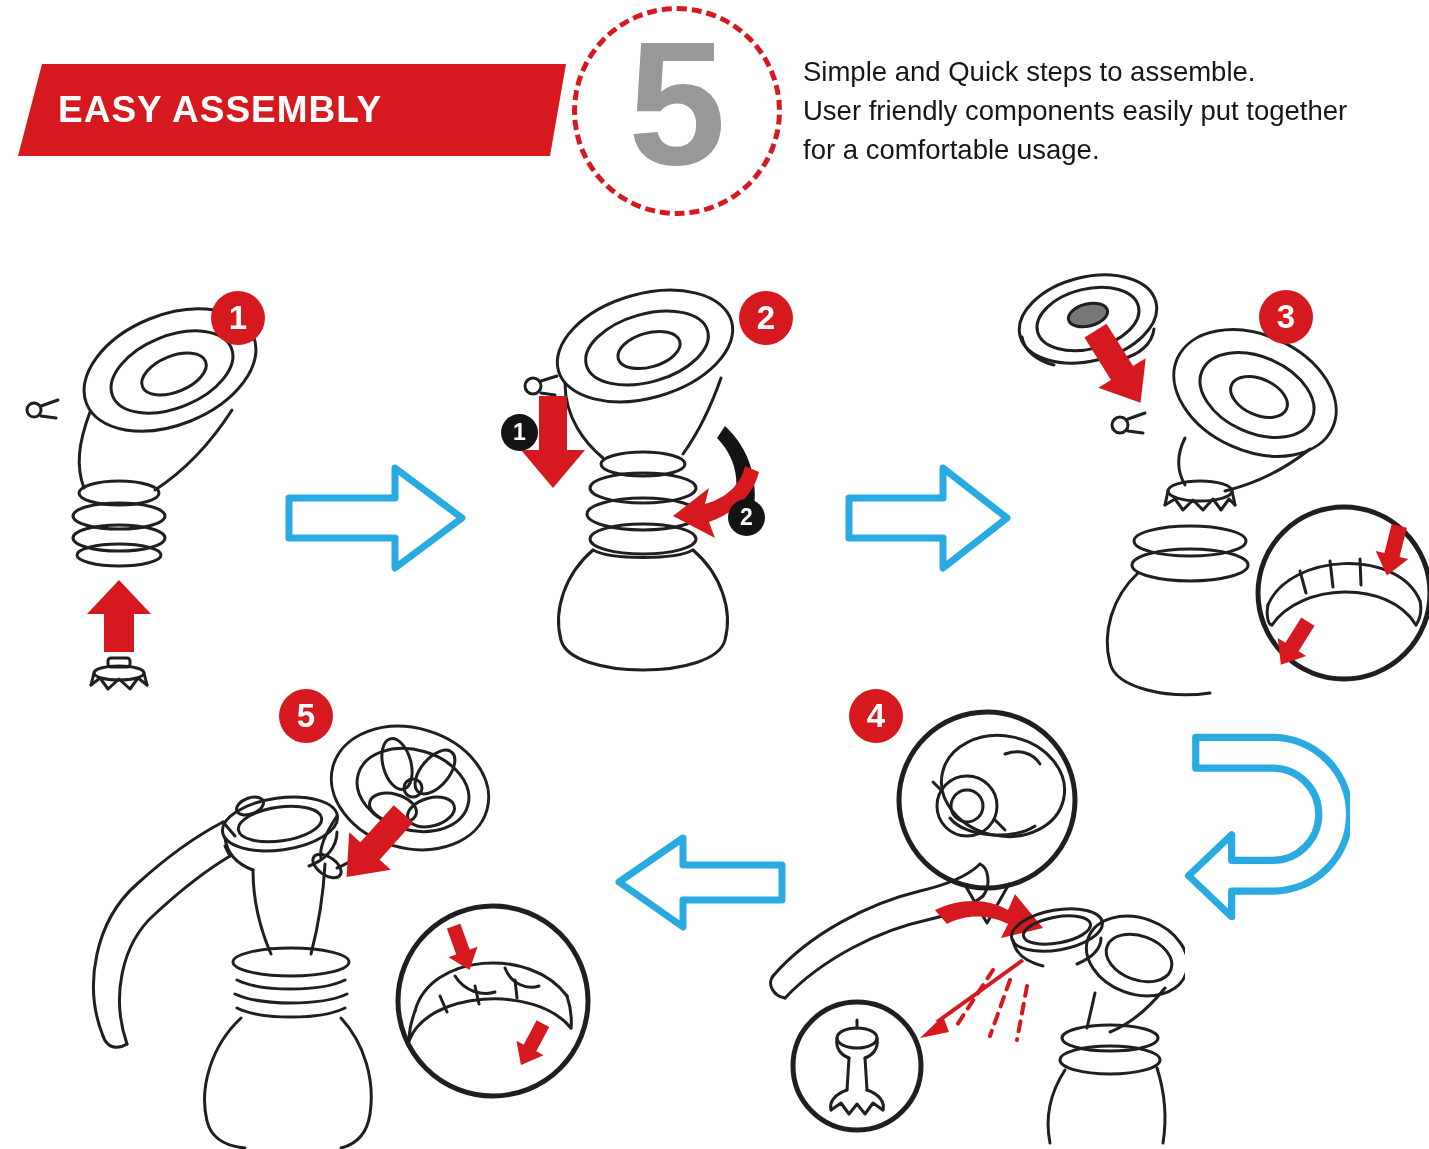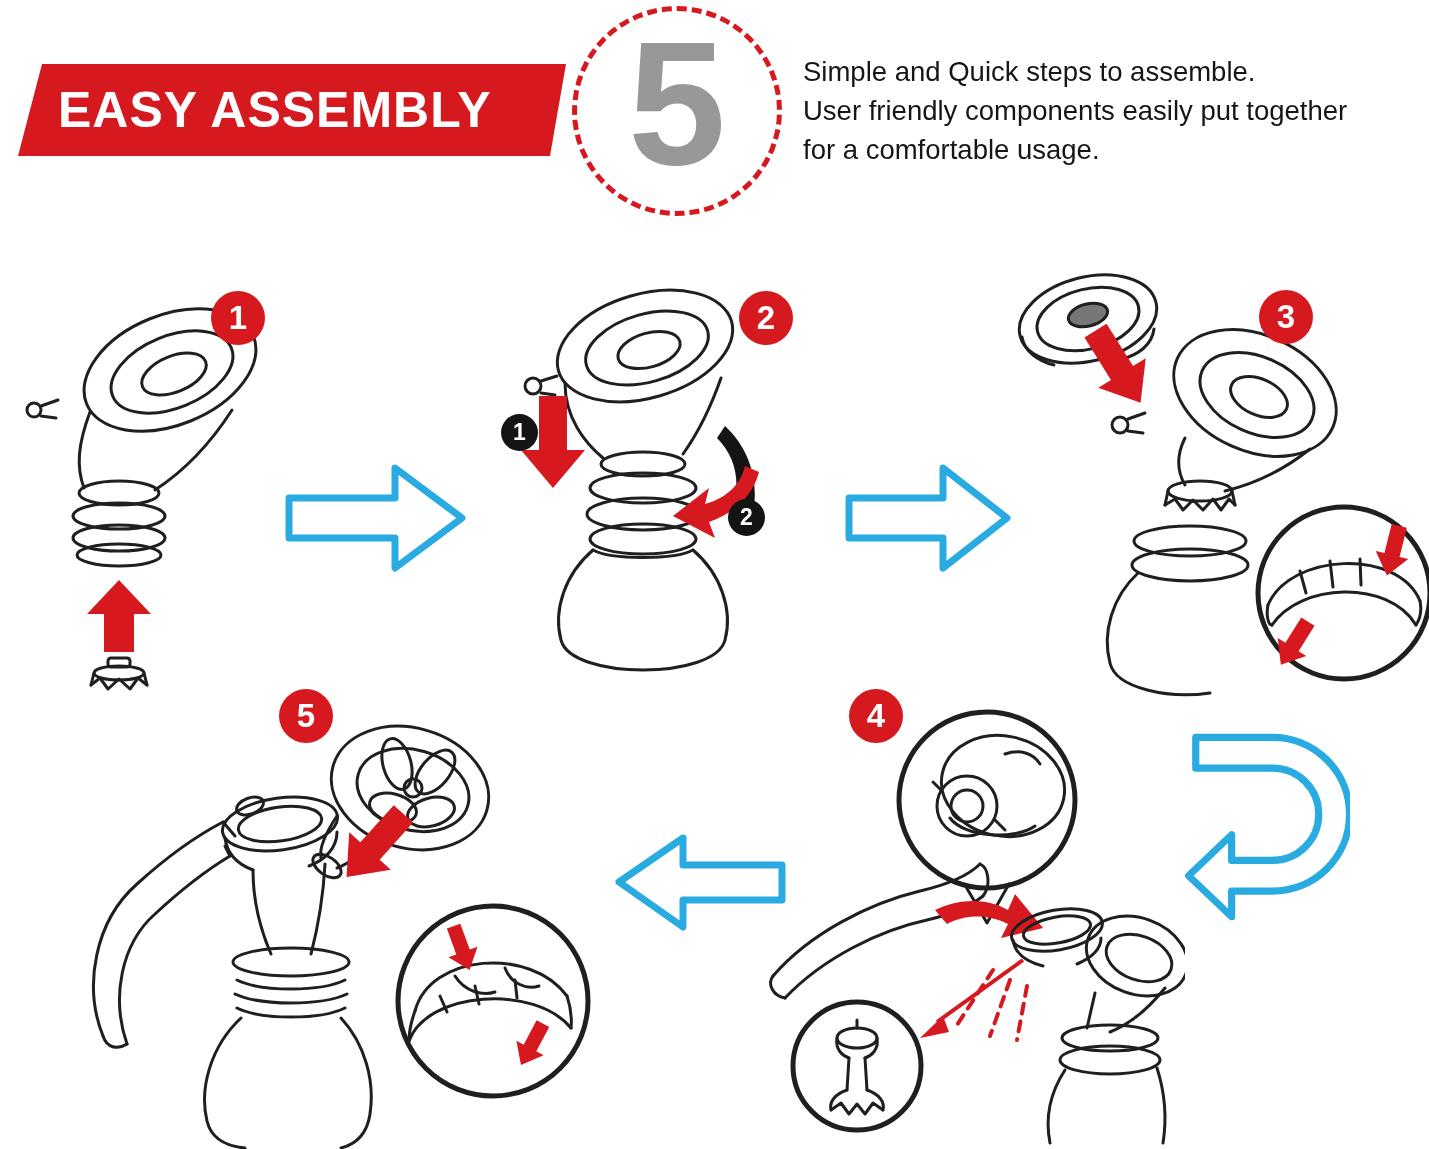--- a/index.html
+++ b/index.html
@@ -1,18 +1,18 @@
 <!DOCTYPE html>
 <html><head>
 <meta charset="utf-8">
 <style>
   html,body{margin:0;padding:0;background:#fff;}
   .canvas{position:relative;width:1429px;height:1149px;background:#fff;font-family:"Liberation Sans",sans-serif;overflow:hidden;}
   .banner{position:absolute;left:18px;top:64px;width:548px;height:92px;background:#d6191f;clip-path:polygon(24px 0%,100% 0%,calc(100% - 16px) 100%,0% 100%);display:flex;align-items:center;z-index:2;}
-  .banner-title{color:#fff;font-size:50px;font-weight:bold;letter-spacing:1px;padding-left:40px;white-space:nowrap;}
+  .banner-title{color:#fff;font-size:37px;font-weight:bold;letter-spacing:1px;padding-left:40px;white-space:nowrap;}
   .big-circle{position:absolute;left:572px;top:6px;width:200px;height:200px;border:5px dashed #d6191f;border-radius:50%;background:#fff;display:flex;align-items:center;justify-content:center;z-index:3;}
   .big-number{font-size:176px;font-weight:bold;color:#98989b;line-height:1;transform:translateY(-8px);}
   .description{position:absolute;left:803px;top:52px;width:630px;font-size:27.5px;line-height:1.42;color:#161616;white-space:pre-line;z-index:2;}
   .badge{position:absolute;width:54px;height:54px;border-radius:50%;background:#d6191f;color:#fff;font-weight:bold;font-size:33px;display:flex;align-items:center;justify-content:center;z-index:5;}
   .sub-badge{position:absolute;width:37px;height:37px;border-radius:50%;background:#141414;color:#fff;font-weight:bold;font-size:23px;display:flex;align-items:center;justify-content:center;z-index:6;}
   .abs{position:absolute;}
 </style>
 </head>
 <body>
 

